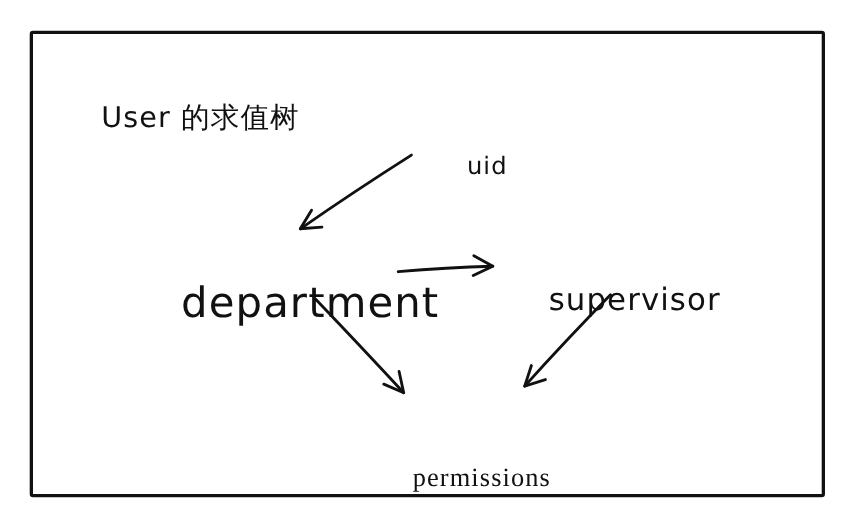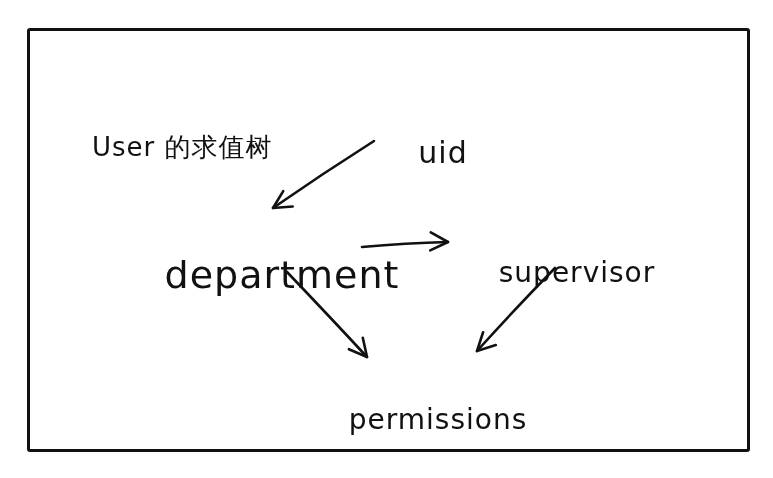--- a/index.html
+++ b/index.html
@@ -28,47 +28,47 @@
     background: #ffffff;
   }
   .title {
     position: absolute;
     left: 62px;
     top: 60px;
     font-size: 26px;
     line-height: 32px;
     white-space: nowrap;
     letter-spacing: 1px;
-    margin-top: 40px;
   }
   .node {
     position: absolute;
     transform: translate(-50%, -50%);
     white-space: nowrap;
     letter-spacing: 1px;
   }
   .node-uid {
     left: 413px;
     top: 121px;
-    font-size: 30px;
+    font-size: 22px;
   }
   .node-department {
     left: 252px;
     top: 244px;
     font-size: 38px;
   }
   .node-supervisor {
     left: 547px;
     top: 241px;
     font-size: 28px;
   }
   .node-permissions {
     left: 408px;
-    top: 388px;
-    font-size: 28px;
+    top: 404px;
+    font-size: 24px;
+    font-family: Liberation Serif, serif;
   }
   .edges-svg {
     position: absolute;
     left: 0;
     top: 0;
     width: 773px;
     height: 478px;
     pointer-events: none;
   }
   .edge {

